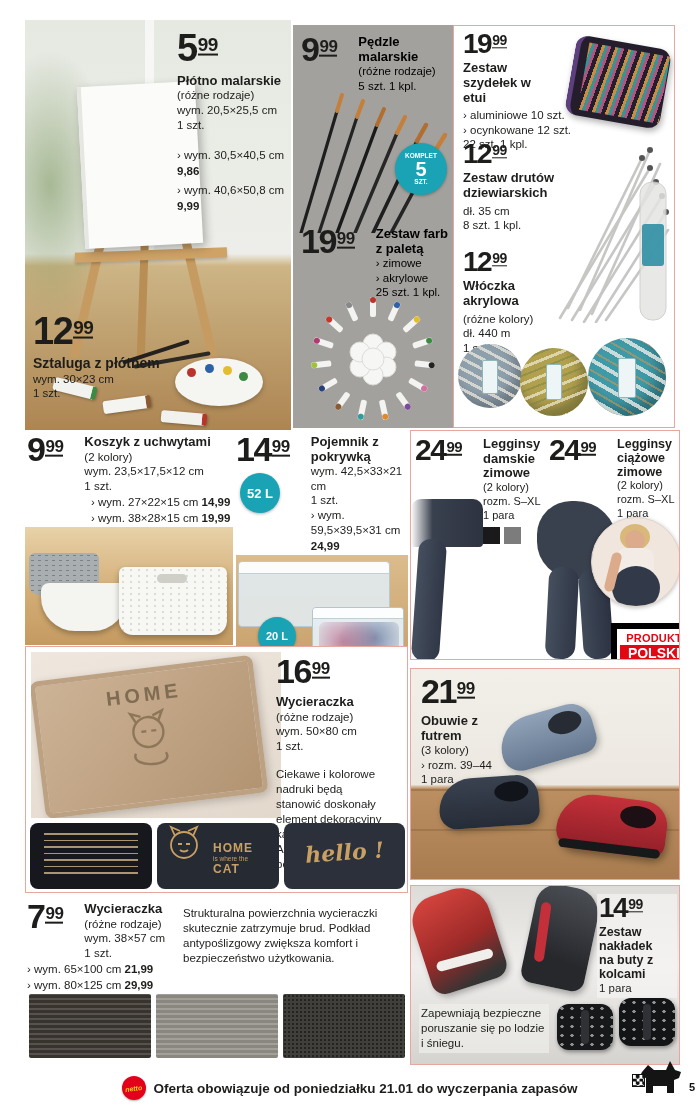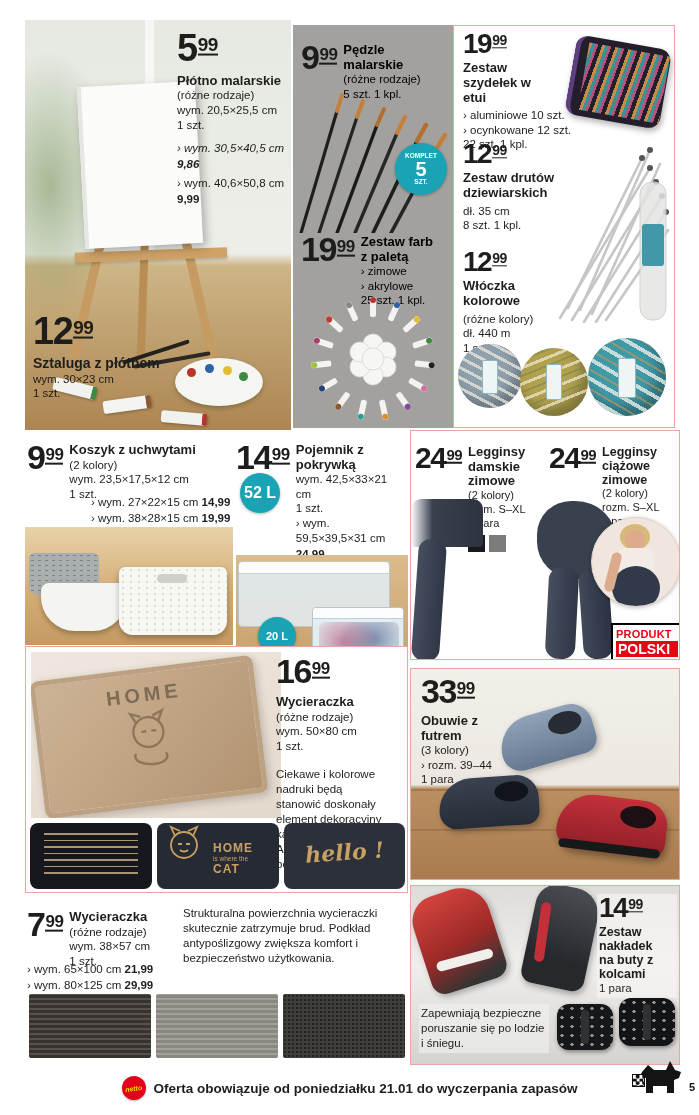--- a/index.html
+++ b/index.html
@@ -10,25 +10,25 @@
   .bordered{border:1px solid #e8a79e;}
   .price{font-weight:700;line-height:.85;letter-spacing:-1.5px;color:#1d1d1b;white-space:nowrap;}
   .price .c{display:inline-block;font-size:.5em;letter-spacing:-.5px;transform:translateY(-.55em);
             border-bottom:.14em solid #1d1d1b;padding-bottom:.04em;margin-left:1px;}
   .p38{font-size:38px;} .p34{font-size:34px;} .p30{font-size:30px;} .p28{font-size:28px;}
   .pname{font-weight:700;font-size:13px;line-height:1.12;}
   .pline{font-size:11.5px;line-height:1.27;}
   .pvar{font-size:11.5px;line-height:1.35;}
   .pvar b{font-weight:700;}
   .tw{color:#000000;}
-  .flexrow{display:flex;gap:6px;align-items:flex-start;margin-top:8px;}
+  .flexrow{display:flex;gap:21px;align-items:flex-start;}
   .tbadge{position:absolute;background:#19a3b4;color:#fff;border-radius:50%;display:flex;flex-direction:column;
           align-items:center;justify-content:center;text-align:center;font-weight:700;
           box-shadow:0 1px 3px rgba(0,0,0,.3);line-height:1;}
-  .ppbadge{position:absolute;background:#fff;border:2px solid #000000;text-align:left;font-weight:700;padding:3px;}
+  .ppbadge{position:absolute;background:#fff;border:6px solid #000000;text-align:right;font-weight:700;padding:3px;}
   .ppbadge .t1{color:#e30613;font-size:11px;letter-spacing:.2px;}
   .ppbadge .t2{background:#e30613;color:#fff;font-size:14px;margin-top:1px;padding:0 2px;}
   .swatch{width:17px;height:17px;display:inline-block;margin-right:4px;}
   .desc{font-size:11.5px;line-height:1.3;color:#1d1d1b;}
   .mat{position:absolute;border-radius:8px;overflow:hidden;}
   .gold{color:#c9a063;}
 </style>
 </head>
 <body>
 
@@ -55,21 +55,21 @@
     <div class="abs" style="left:136px;top:392px;width:46px;height:12px;background:#f1f1ed;border-radius:3px;transform:rotate(5deg);box-shadow:1px 1px 3px rgba(0,0,0,.3);border-right:5px solid #b8352c;"></div>
     <div class="abs" style="left:96px;top:330px;width:70px;height:4px;background:#23201d;transform:rotate(-18deg);border-radius:2px;"></div>
     <div class="abs" style="left:108px;top:338px;width:78px;height:4px;background:#2c2824;transform:rotate(-10deg);border-radius:2px;"></div>
 
     <div class="abs" style="left:152px;top:12px;width:112px;">
       <div class="price p38"><span>5</span><span class="c">99</span></div>
       <div class="pname" style="margin-top:8px;">Płótno malarskie</div>
       <div class="pline">(różne rodzaje)</div>
       <div class="pline">wym. 20,5×25,5 cm</div>
       <div class="pline">1 szt.</div>
-      <div class="pvar" style="margin-top:9px;font-style:italic;">
+      <div class="pvar" style="margin-top:16px;">
         <span>› wym. 30,5×40,5 cm</span><br>
         <b>9,86</b>
       </div>
       <div class="pvar" style="margin-top:4px;">
         <span>› wym. 40,6×50,8 cm</span><br>
         <b>9,99</b>
       </div>
     </div>
 
     <div class="abs" style="left:8px;top:295px;width:140px;">
@@ -236,21 +236,21 @@
         <circle cx="112" cy="74" r="3"></circle>
           <circle cx="88" cy="20" r="3"></circle>
           <circle cx="96" cy="12" r="3"></circle>
       </g>
       <rect x="86" y="44" width="26" height="138" rx="12" fill="#e4e4e2" opacity=".85" stroke="#c9c9c6"></rect>
       <rect x="88" y="86" width="22" height="42" rx="3" fill="#2e8fa3" opacity=".9"></rect>
     </svg>
 
     <div class="abs" style="left:9px;top:224px;width:110px;">
       <div class="price p28"><span>12</span><span class="c">99</span></div>
-      <div class="pname" style="margin-top:5px;width:75px;">Włóczka kolorowe</div>
+      <div class="pname" style="margin-top:5px;width:75px;">Włóczka akrylowa</div>
       <div class="pline" style="margin-top:3px;">(różne kolory)</div>
       <div class="pline">dł. 440 m</div>
       <div class="pline">1 szt.</div>
     </div>
     <div class="abs" style="left:4px;top:318px;width:64px;height:64px;border-radius:50%;
                 background:#8fa0ad;box-shadow:inset -6px -8px 12px rgba(0,0,0,.25);overflow:hidden;">
       <div class="abs" style="left:-10px;top:-10px;width:90px;height:90px;background:repeating-linear-gradient(28deg,rgba(236,232,220,.75) 0 3px,transparent 3px 9px);"></div>
       <div class="abs" style="left:24px;top:16px;width:16px;height:34px;background:#eef5f6;border:1px solid #8fb7bd;border-radius:2px;"></div>
     </div>
     <div class="abs" style="left:66px;top:322px;width:68px;height:68px;border-radius:50%;
@@ -295,21 +295,21 @@
       <div class="price p34"><span>14</span><span class="c">99</span></div>
       <div style="width:100px;">
         <div class="pname">Pojemnik z pokrywką</div>
         <div class="pline">wym. 42,5×33×21 cm</div>
         <div class="pline">1 szt.</div>
         <div class="pvar"><span>› wym. 59,5×39,5×31 cm</span><br>
           <b>24,99</b></div>
       </div>
     </div>
     <div class="tbadge" style="left:4px;top:40px;width:40px;height:40px;">
-      <span style="font-size:16px;">52 L</span>
+      <span style="font-size:13px;">52 L</span>
     </div>
     <div class="abs" style="left:0;top:98px;width:172px;height:114px;background:linear-gradient(180deg,#dcbc8c 0,#c79f69 100%);overflow:hidden;margin-top:24px;">
       <div class="abs" style="left:2px;top:6px;width:152px;height:66px;background:rgba(225,235,240,.9);border:1px solid #bcc8cd;border-radius:4px;">
         <div class="abs" style="left:0;top:0;width:100%;height:12px;background:rgba(255,255,255,.85);border-bottom:1px solid #c4cfd3;border-radius:4px 4px 0 0;"></div>
       </div>
       <div class="abs" style="left:76px;top:52px;width:92px;height:58px;background:rgba(228,238,242,.95);border:1px solid #b7c4c9;border-radius:4px;overflow:hidden;">
         <div class="abs" style="left:6px;top:14px;width:80px;height:40px;border-radius:6px;
              background:radial-gradient(circle at 30% 50%,rgba(180,90,130,.65),transparent 60%),radial-gradient(circle at 70% 40%,rgba(70,90,140,.6),transparent 60%),radial-gradient(circle at 50% 80%,rgba(150,150,150,.5),transparent 60%);"></div>
         <div class="abs" style="left:0;top:0;width:100%;height:11px;background:rgba(255,255,255,.88);border-bottom:1px solid #c4cfd3;"></div>
       </div>
@@ -432,21 +432,21 @@
     <div class="abs" style="left:28px;top:108px;width:100px;height:50px;background:linear-gradient(180deg,#3a4250,#262c37);
                 border-radius:38px 26px 16px 20px;transform:rotate(-4deg);box-shadow:2px 3px 6px rgba(0,0,0,.3);">
       <div class="abs" style="left:56px;top:6px;width:34px;height:20px;background:#11141a;border-radius:50%;"></div>
     </div>
     <div class="abs" style="left:146px;top:128px;width:110px;height:56px;background:linear-gradient(180deg,#c4313a,#8e1e27);
                 border-radius:42px 28px 16px 22px;transform:rotate(7deg);box-shadow:2px 4px 7px rgba(0,0,0,.35);">
       <div class="abs" style="left:62px;top:6px;width:36px;height:22px;background:#1c1014;border-radius:50%;"></div>
       <div class="abs" style="left:4px;bottom:0;width:102px;height:9px;background:#17181a;border-radius:6px;"></div>
     </div>
     <div class="abs" style="left:10px;top:8px;width:80px;">
-      <div class="price p34"><span>33</span><span class="c">99</span></div>
+      <div class="price p34"><span>21</span><span class="c">99</span></div>
       <div class="pname" style="margin-top:6px;">Obuwie z futrem</div>
       <div class="pline">(3 kolory)</div>
       <div class="pline">› rozm. 39–44</div>
       <div class="pline">1 para</div>
     </div>
   </section>
 
   <section style="left:25px;top:898px;width:383px;height:165px;">
     <div class="flexrow" style="position:absolute;left:2px;top:4px;">
       <div class="price p34"><span>7</span><span class="c">99</span></div>

